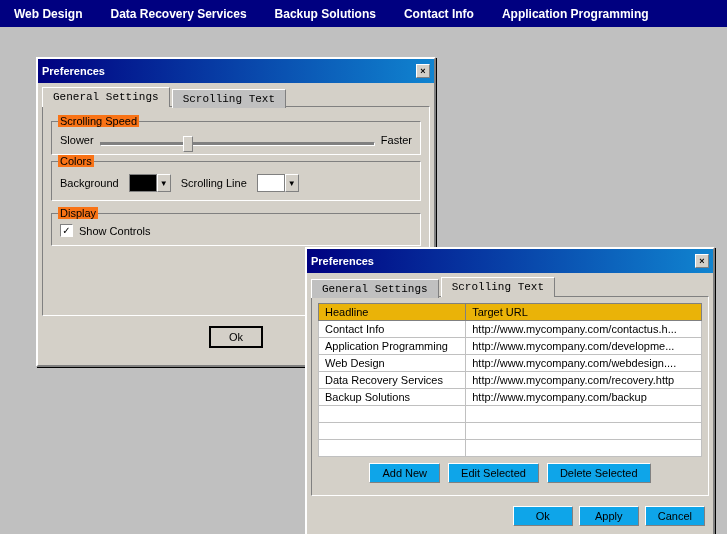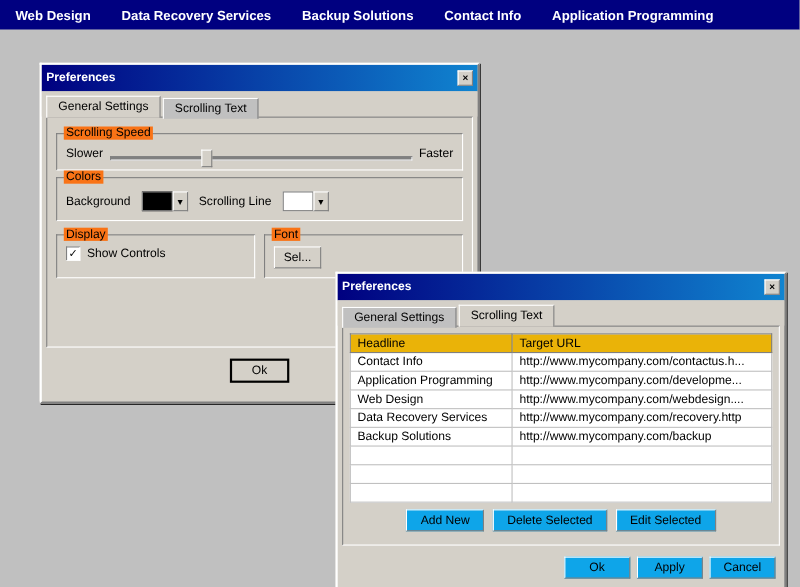--- a/index.html
+++ b/index.html
@@ -87,20 +87,21 @@
     .tab {
       padding: 3px 10px;
       border: 1px solid;
       border-bottom: none;
       border-color: #ffffff #808080 transparent #ffffff;
       background: #d4d0c8;
       cursor: pointer;
       font-size: 11px;
       margin-right: 2px;
       position: relative;
+      font-family: Liberation Mono, monospace;
     }
 
     .tab.active {
       background: #d4d0c8;
       z-index: 2;
       margin-bottom: -1px;
       padding-bottom: 4px;
     }
 
     .tab.inactive {
@@ -334,24 +335,20 @@
       </div>
 
       <div style="display: flex; gap: 8px; margin-top: 6px;">
         <div class="group-box" style="flex: 1;">
           <span class="group-label">Display</span>
           <div class="checkbox-row">
             <div class="checkbox">✓</div>
             <span>Show Controls</span>
           </div>
         </div>
-        <div class="group-box" style="flex: 1;">
-          <span class="group-label">Font</span>
-          <button class="font-select-btn" style="margin-top: 6px;">Sel...</button>
-        </div>
       </div>
 
     </div>
 
     <div style="display: flex; justify-content: center; padding: 6px;">
       <button class="btn-ok-large">Ok</button>
     </div>
   </div>
 
   <div class="window" style="left: 305px; top: 220px; width: 410px; height: 300px; z-index: 10;">
@@ -405,22 +402,22 @@
             </tr>
             <tr>
               <td>&nbsp;</td>
               <td>&nbsp;</td>
             </tr>
           </tbody>
       </table>
 
       <div class="action-buttons-row">
         <button class="btn">Add New</button>
+        <button class="btn">Edit Selected</button>
         <button class="btn">Delete Selected</button>
-        <button class="btn">Edit Selected</button>
       </div>
     </div>
 
     <div class="bottom-buttons">
       <button class="btn">Ok</button>
       <button class="btn">Apply</button>
       <button class="btn">Cancel</button>
     </div>
   </div>
 

